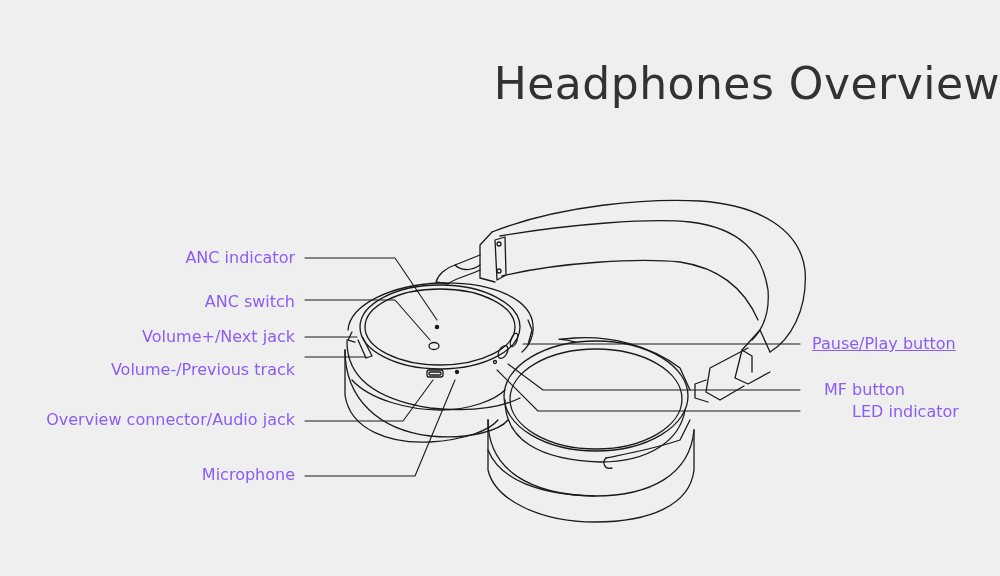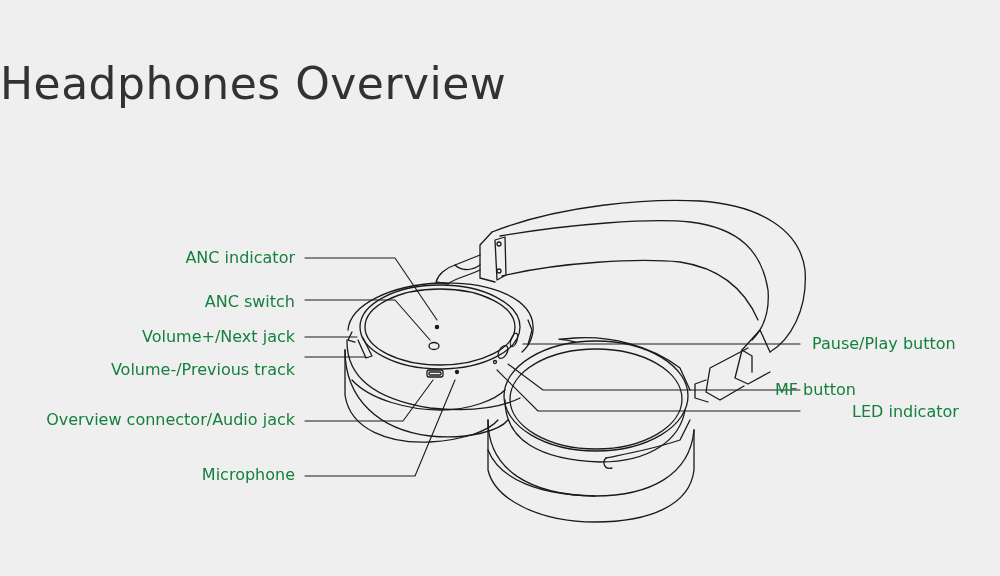--- a/index.html
+++ b/index.html
@@ -5,32 +5,32 @@
     html, body { margin: 0; padding: 0; }
     body {
       width: 1000px; height: 576px; overflow: hidden;
       background: #efefef;
       font-family: "DejaVu Sans", "Liberation Sans", sans-serif;
       color: #1a1a1a;
       position: relative;
     }
     .title {
       position: absolute; left: 0; right: 0; top: 58px;
-      text-align: left;
+      text-align: right;
       font-size: 44px; font-weight: 200; letter-spacing: 0.5px;
       color: #222;
       font-family: "DejaVu Sans", sans-serif;
       -webkit-text-stroke: 0px;
     }
     .title span { font-weight: normal; opacity: 0.92; }
     svg.drawing { position: absolute; left: 0; top: 0; }
     .label {
       position: absolute;
       font-size: 16px;
-      color: #15803d;
+      color: #8b5cf6;
       white-space: nowrap;
       line-height: 20px;
     }
     .label.left { text-align: right; }
     .label.right { text-align: left; }
   </style>
 </head>
 <body>
 
 <div class="title"><span>Headphones Overview</span></div>
@@ -112,15 +112,15 @@
   </g>
 </svg>
 
 <div class="label left" style="right:705px; top:248px;">ANC indicator</div>
 <div class="label left" style="right:705px; top:292px;">ANC switch</div>
 <div class="label left" style="right:705px; top:327px;">Volume+/Next jack</div>
 <div class="label left" style="right:705px; top:360px;">Volume-/Previous track</div>
 <div class="label left" style="right:705px; top:410px;">Overview connector/Audio jack</div>
 <div class="label left" style="right:705px; top:465px;">Microphone</div>
 
-<div class="label right" style="left:812px; top:334px;">Pause/Play button</div>
-<div class="label right" style="left:775px; top:380px;text-align:center;">MF button</div>
+<div class="label right" style="left:812px; top:334px;text-decoration:underline;">Pause/Play button</div>
+<div class="label right" style="left:824px; top:380px;text-align:center;">MF button</div>
 <div class="label right" style="left:852px; top:402px;">LED indicator</div>
 
 </body></html>

